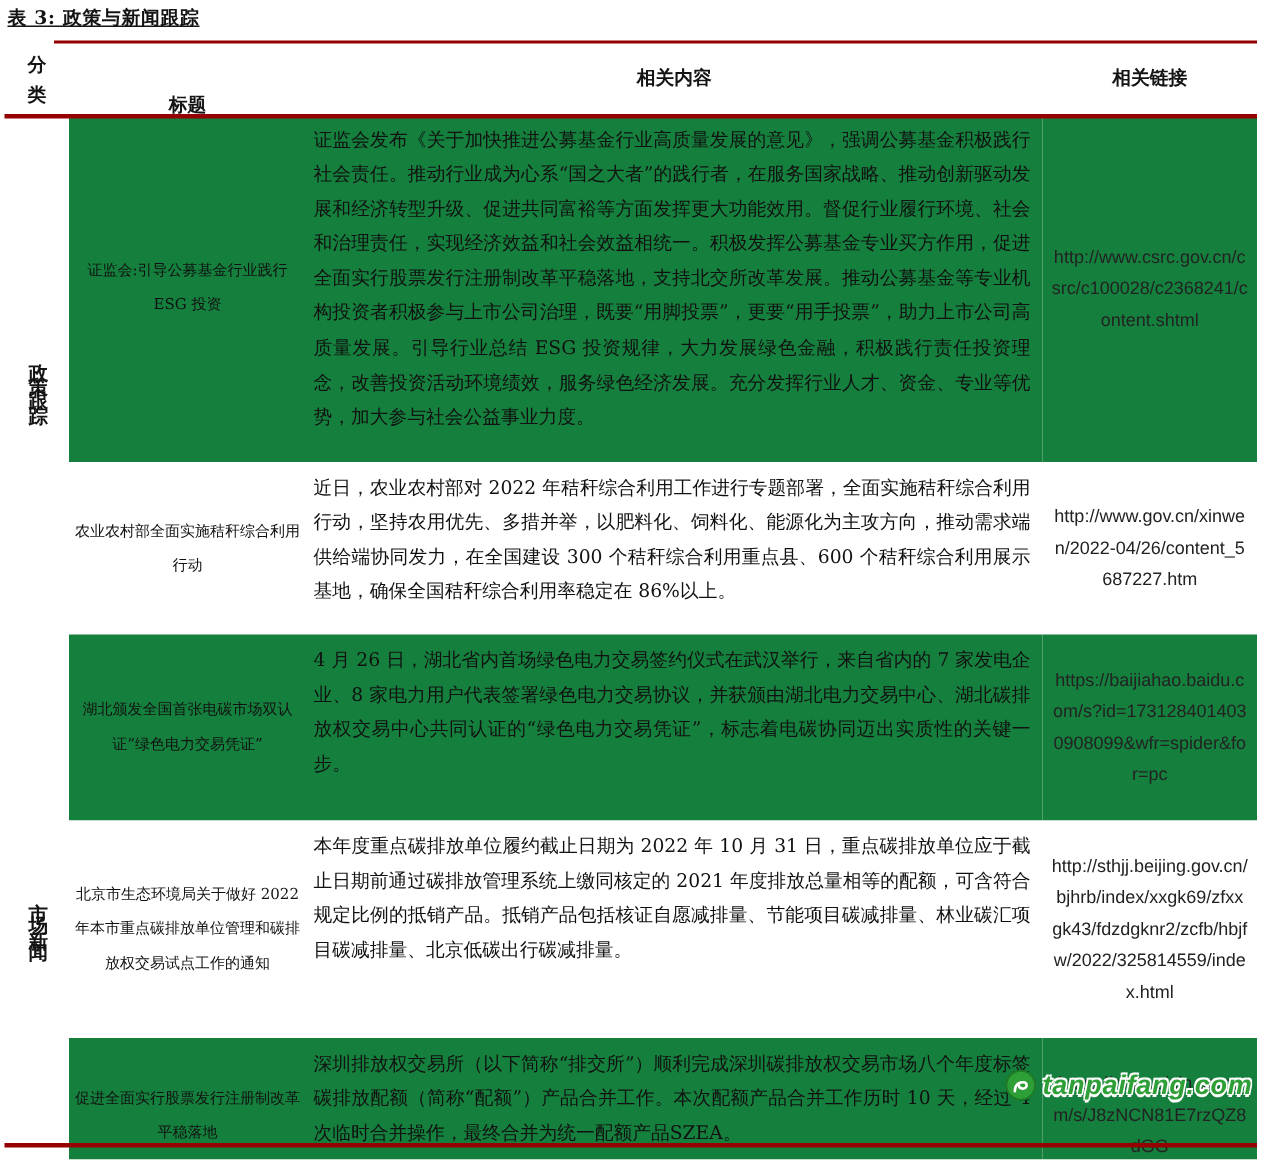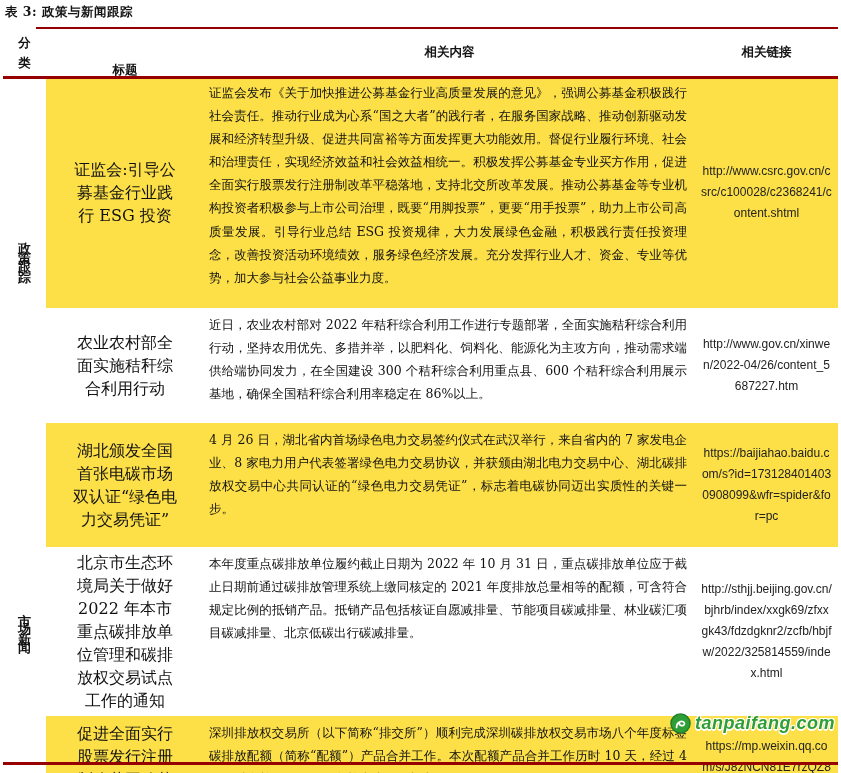--- a/index.html
+++ b/index.html
@@ -9,20 +9,21 @@
     width:841px; height:773px;
     background:#ffffff;
     font-family:"DejaVu Serif", serif;
     color:#111111;
     overflow:hidden;
   }
   .table-title {
     position:absolute; left:5px; top:4px;
     font-size:12.5px; font-weight:bold; color:#141414;
     letter-spacing:0.5px;
+    text-decoration:underline;
   }
   .rule-thin {
     position:absolute; left:36px; right:3px; top:27px;
     height:2px; background:#960000;
   }
   .rule-thick-header {
     position:absolute; left:3px; right:3px; top:76px;
     height:3px; background:#960000;
   }
   .rule-thick-bottom {
@@ -47,27 +48,27 @@
     display:flex; align-items:center; justify-content:center;
     background:#ffffff;
   }
   .cat-label {
     font-weight:bold; font-size:13px; color:#141414;
     writing-mode:vertical-lr; text-orientation:upright;
     letter-spacing:9px; line-height:1;
   }
   .rows { flex:1; display:flex; flex-direction:column; }
   .row { display:flex; }
-  .row.shaded .cell { background:#fde047; }
+  .row.shaded .cell { background:#15803d; }
   .cell { background:#ffffff; }
   .cell-title {
     width:158px; flex:none;
     display:flex; align-items:center; justify-content:center;
-    padding:4px 26px; text-align:center;
-    font-size:16px; line-height:23px;
+    padding:4px 2px; text-align:center;
+    font-size:10px; line-height:23px;
   }
   .cell-content {
     flex:1;
     padding:5px 8px 4px 5px;
     font-size:12.5px; line-height:23.1px;
     text-align:justify;
   }
   .cell-link {
     width:143px; flex:none;
     display:flex; align-items:center; justify-content:center;

